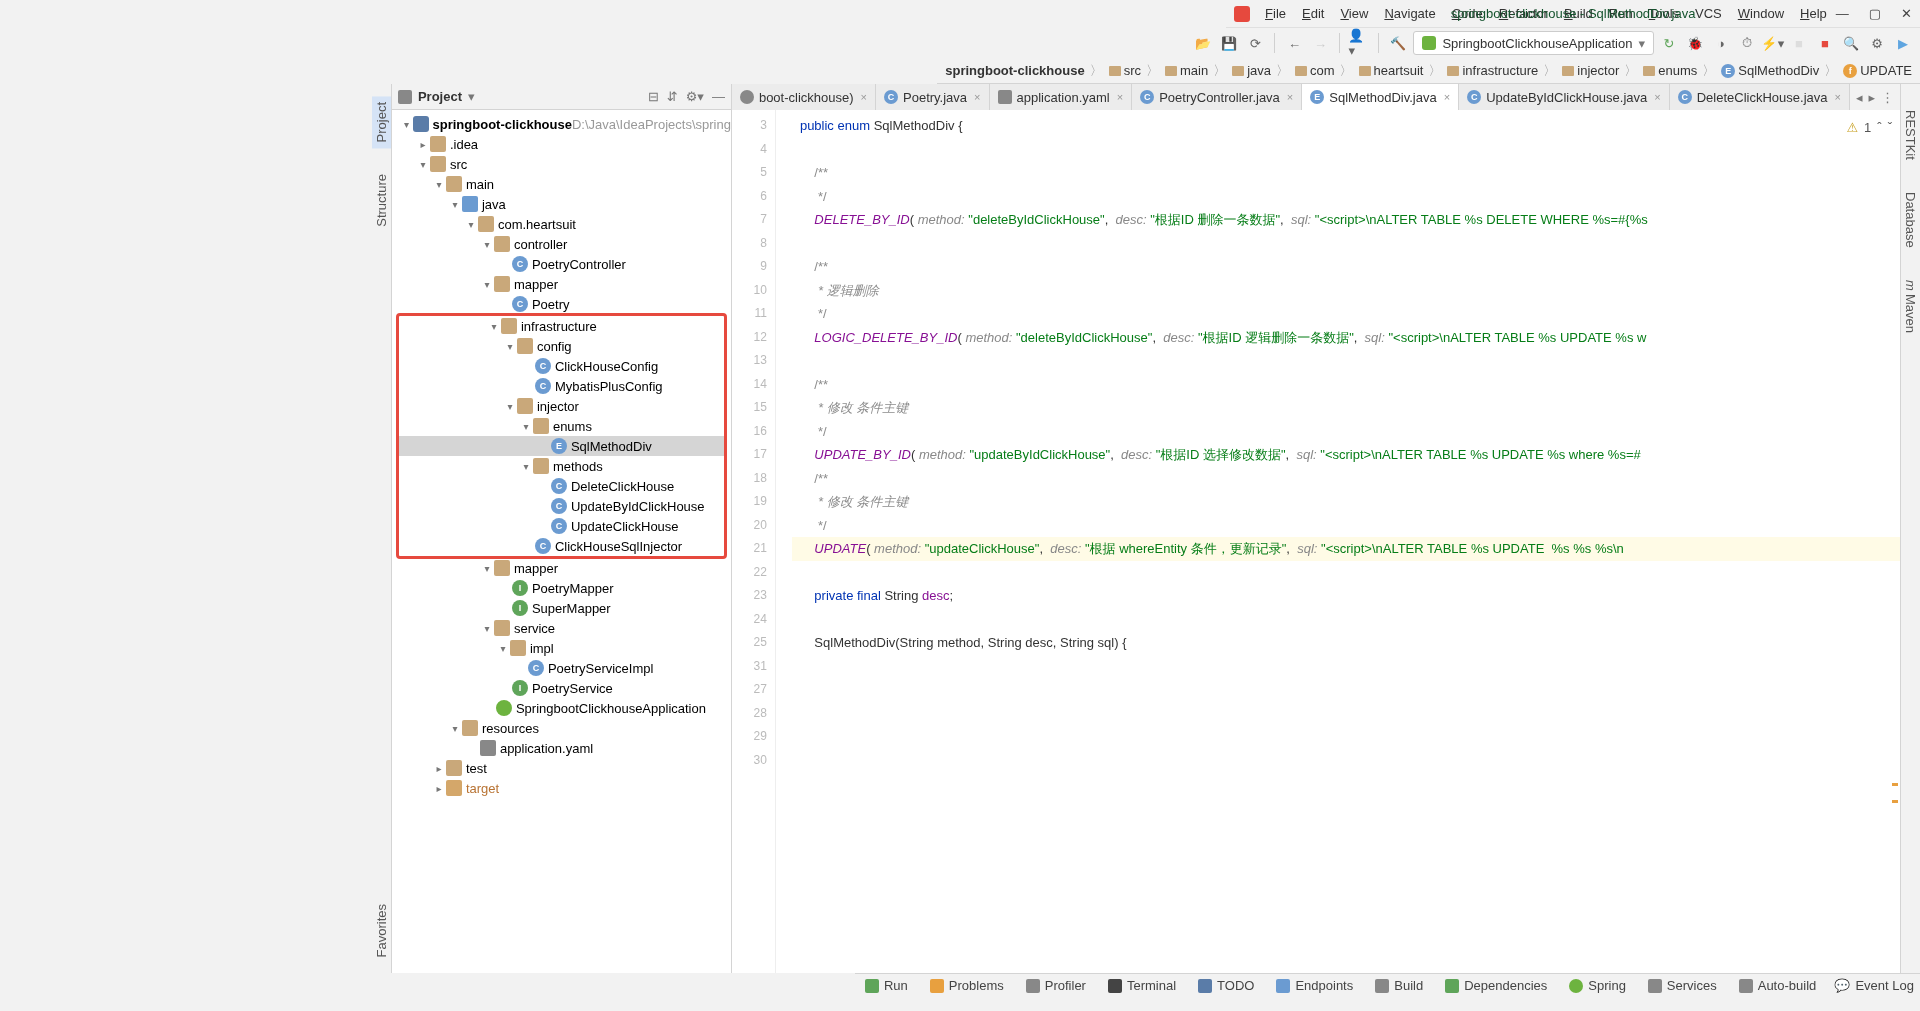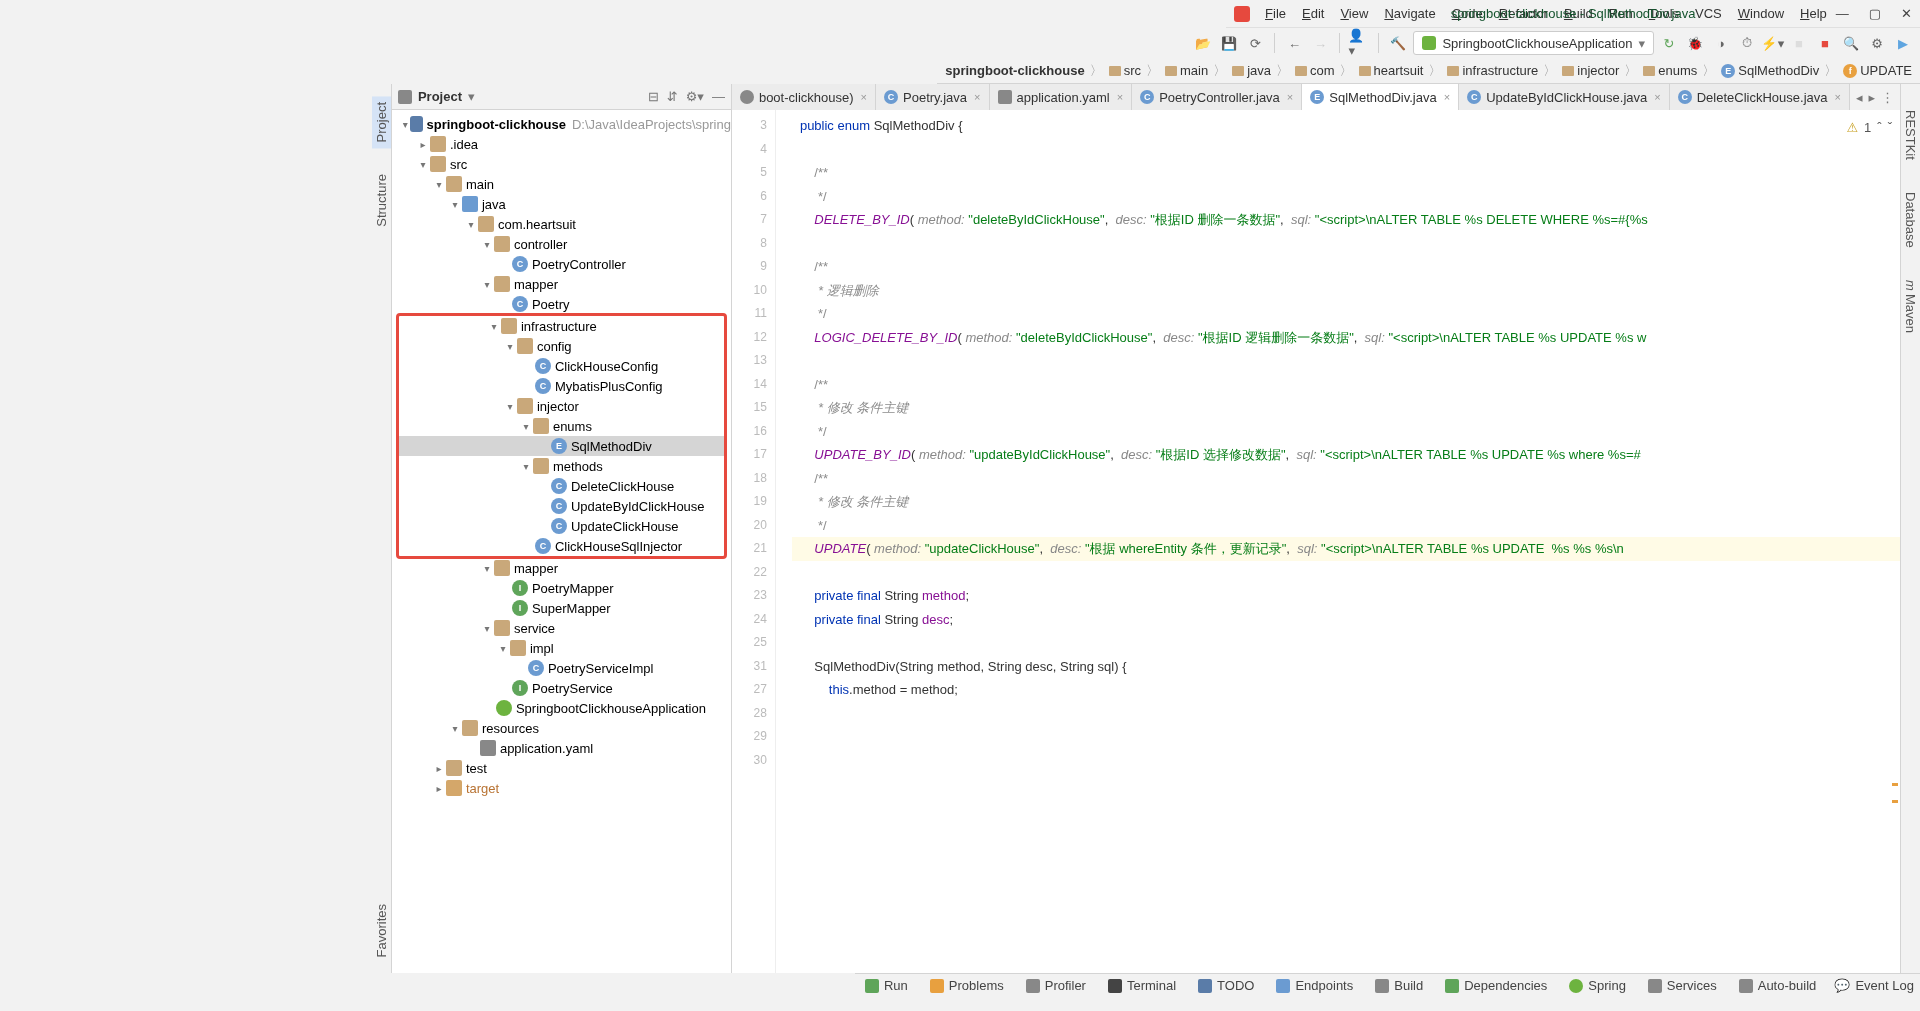--- a/index.html
+++ b/index.html
@@ -56,21 +56,21 @@
 .tree-row .fic { width: 16px; height: 16px; margin-right: 4px; display: flex; align-items: center; justify-content: center; border-radius: 2px; }
 .fic.folder { background: #c9a87a; }
 .fic.folder-blue { background: #6b9bd1; }
 .fic.module { background: #5a7ca8; border-radius: 3px; }
 .fic.cls { background: #6b9bd1; border-radius: 50%; color: #fff; font-size: 9px; font-weight: bold; }
 .fic.enum { background: #6b9bd1; border-radius: 50%; color: #fff; font-size: 9px; font-weight: bold; }
 .fic.int { background: #5fa55a; border-radius: 50%; color: #fff; font-size: 9px; font-weight: bold; }
 .fic.yaml { background: #888; border-radius: 2px; }
 .fic.spring { background: #6db33f; border-radius: 50%; }
 .tree-row .text { color: #000; }
-.tree-row .faded { color: #999; margin-left: 6px; }
+.tree-row .faded { color: #999; margin-left: 0; }
 .highlight-box { border: 3px solid #e6493e; border-radius: 4px; margin: -1px 4px; }
 
 
 .editor-wrap { flex: 1; display: flex; flex-direction: column; overflow: hidden; }
 .tabs { height: 26px; display: flex; align-items: stretch; background: #f2f2f2; overflow: hidden; }
 .tab { display: flex; align-items: center; padding: 0 8px; gap: 5px; border-right: 1px solid #d4d4d4; background: #ececec; cursor: default; max-width: 220px; }
 .tab.active { background: #fff; }
 .tab .tic { width: 14px; height: 14px; border-radius: 50%; display: flex; align-items: center; justify-content: center; font-size: 9px; color: #fff; font-weight: bold; }
 .tab .close-x { color: #999; font-size: 11px; margin-left: 2px; }
 .tabs-right { margin-left: auto; display: flex; align-items: center; gap: 6px; padding: 0 6px; color: #777; }
@@ -546,25 +546,23 @@
           <div class="code-line"></div>
           <div class="code-line"><span class="cmt2">    /**</span></div>
           <div class="code-line"><span class="cmt">     * 修改 条件主键</span></div>
           <div class="code-line"><span class="cmt2">     */</span></div>
           <div class="code-line"><span class="const">    UPDATE_BY_ID</span><span>( </span><span class="param">method:</span><span class="str"> "updateByIdClickHouse"</span><span>,  </span><span class="param">desc:</span><span class="str"> "根据ID 选择修改数据"</span><span>,  </span><span class="param">sql:</span><span class="str"> "&lt;script&gt;\nALTER TABLE %s UPDATE %s where %s=#</span></div>
           <div class="code-line"><span class="cmt2">    /**</span></div>
           <div class="code-line"><span class="cmt">     * 修改 条件主键</span></div>
           <div class="code-line"><span class="cmt2">     */</span></div>
           <div class="code-line caret"><span class="const">    UPDATE</span><span>( </span><span class="param">method:</span><span class="str"> "updateClickHouse"</span><span>,  </span><span class="param">desc:</span><span class="str"> "根据 whereEntity 条件，更新记录"</span><span>,  </span><span class="param">sql:</span><span class="str"> "&lt;script&gt;\nALTER TABLE %s UPDATE  %s %s %s\n</span></div>
           <div class="code-line"></div>
-          <div class="code-line"><span class="kw">    private final </span><span>String </span><span class="fld">method</span><span>;</span></div>
           <div class="code-line"><span class="kw">    private final </span><span>String </span><span class="fld">desc</span><span>;</span></div>
           <div class="code-line"></div>
           <div class="code-line"><span>    SqlMethodDiv(String method, String desc, String sql) {</span></div>
-          <div class="code-line"><span>        </span><span class="kw">this</span><span>.method = method;</span></div>
           <div class="right-gutter-strip">
             <div class="rg-mark" style="top:78%;background:#e8a03f;"></div>
             <div class="rg-mark" style="top:80%;background:#e8a03f;"></div>
           </div>
         </div>
       </div>
     </div>
 
     <div class="right-stripes">
       <div class="vtab">

